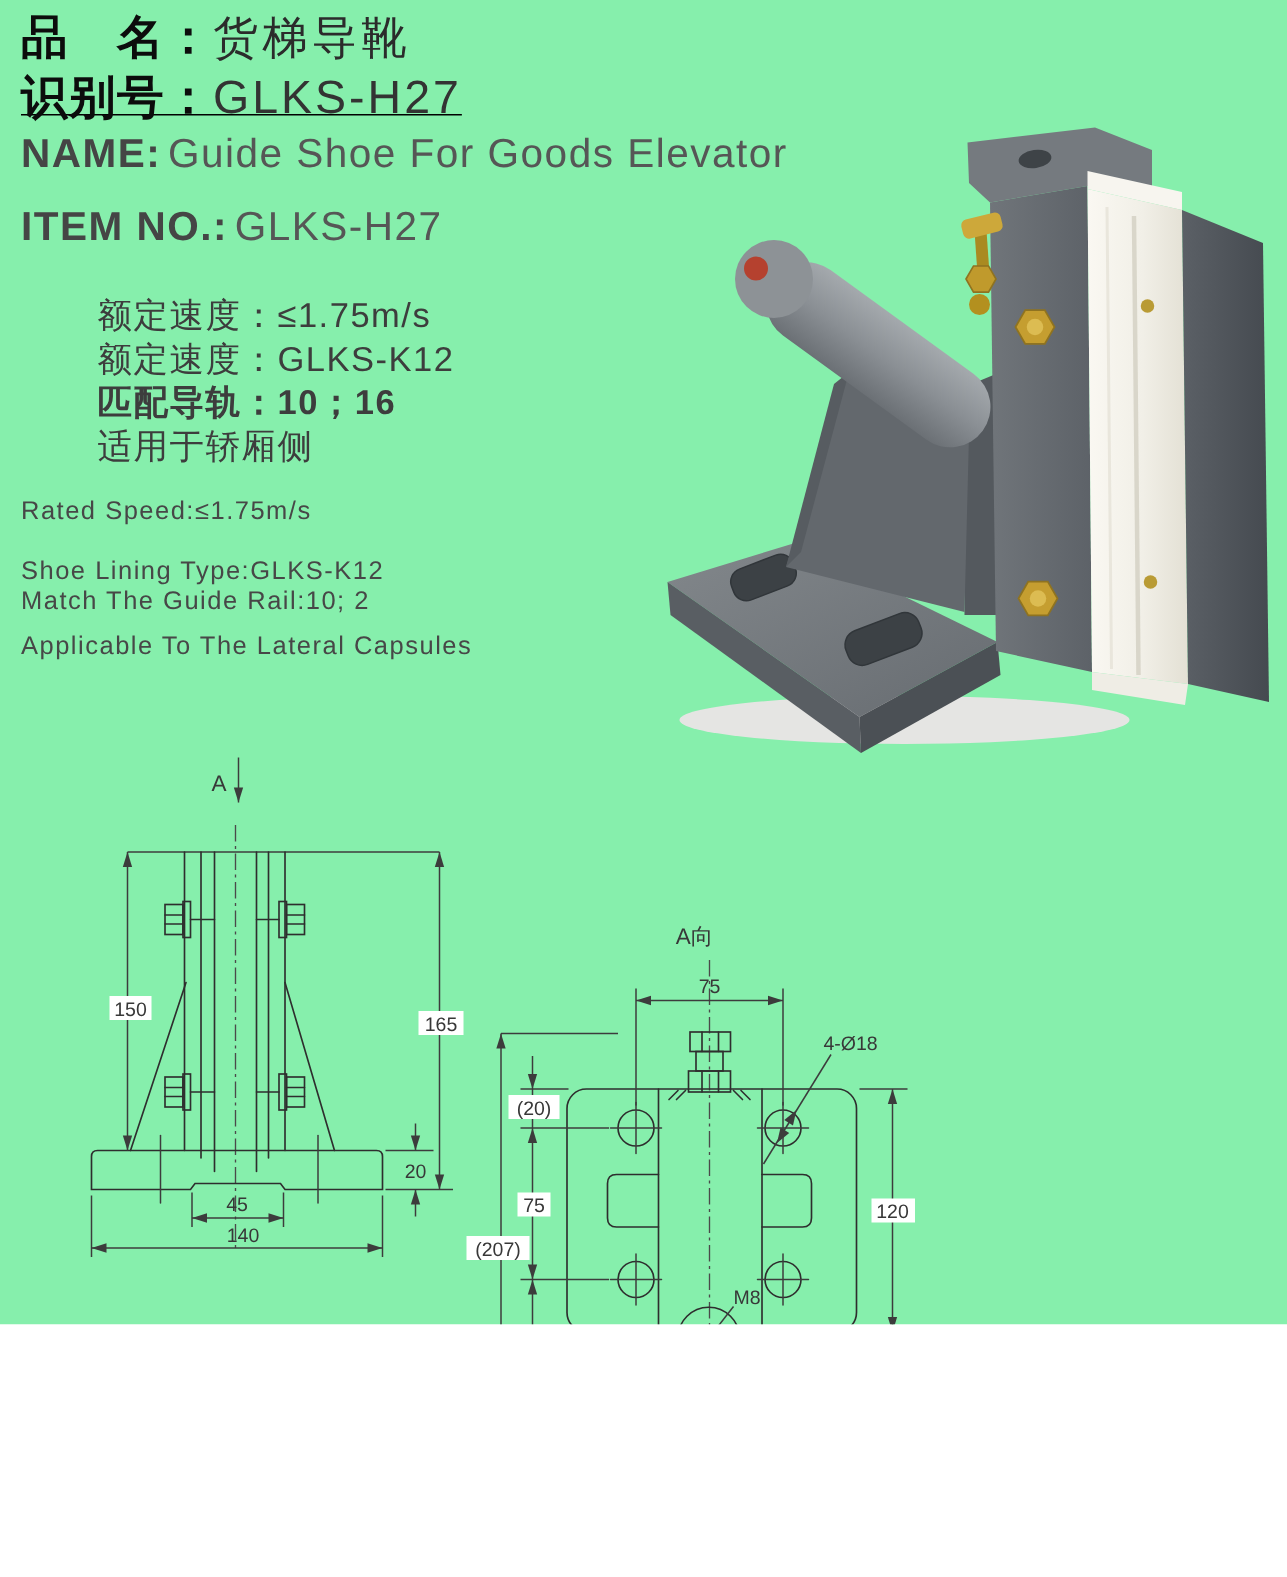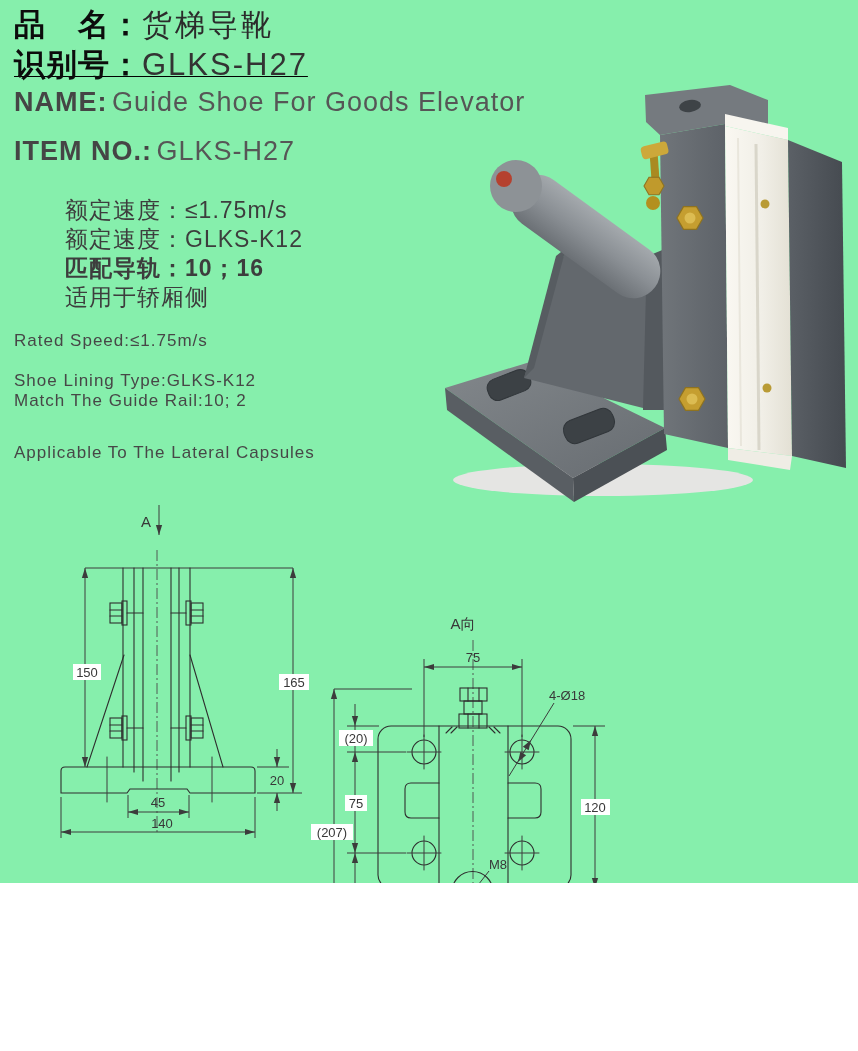--- a/index.html
+++ b/index.html
@@ -47,21 +47,21 @@
     <div class="abs spec-cn" style="top:0px;">额定速度：≤1.75m/s</div>
     <div class="abs spec-cn" style="top:29px;">额定速度：GLKS-K12</div>
     <div class="abs spec-cn" style="top:58px;font-weight:bold;">匹配导轨：10；16</div>
     <div class="abs spec-cn" style="top:87px;text-align:center;">适用于轿厢侧</div>
   </div>
 
   <div class="abs" style="top:326px;">
     <div class="abs spec-en" style="top:0px;">Rated Speed:≤1.75m/s</div>
     <div class="abs spec-en" style="top:30px;margin-top:10px;">Shoe Lining Type:GLKS-K12</div>
     <div class="abs spec-en" style="top:60px;">Match The Guide Rail:10; 2</div>
-    <div class="abs spec-en" style="top:90px;margin-top:22px;">Applicable To The Lateral Capsules</div>
+    <div class="abs spec-en" style="top:90px;">Applicable To The Lateral Capsules</div>
   </div>
 
   <svg style="left:438px;top:78px;" width="420" height="428" viewBox="0 0 420 428">
     <defs>
       <linearGradient id="gcyl" x1="0" y1="0" x2="0" y2="1">
         <stop offset="0" stop-color="#a4a9ad"></stop>
           <stop offset="0.5" stop-color="#8a8f94"></stop>
           <stop offset="1" stop-color="#6b7075"></stop>
       </linearGradient>
       <linearGradient id="gplate" x1="0" y1="0" x2="1" y2="0">

